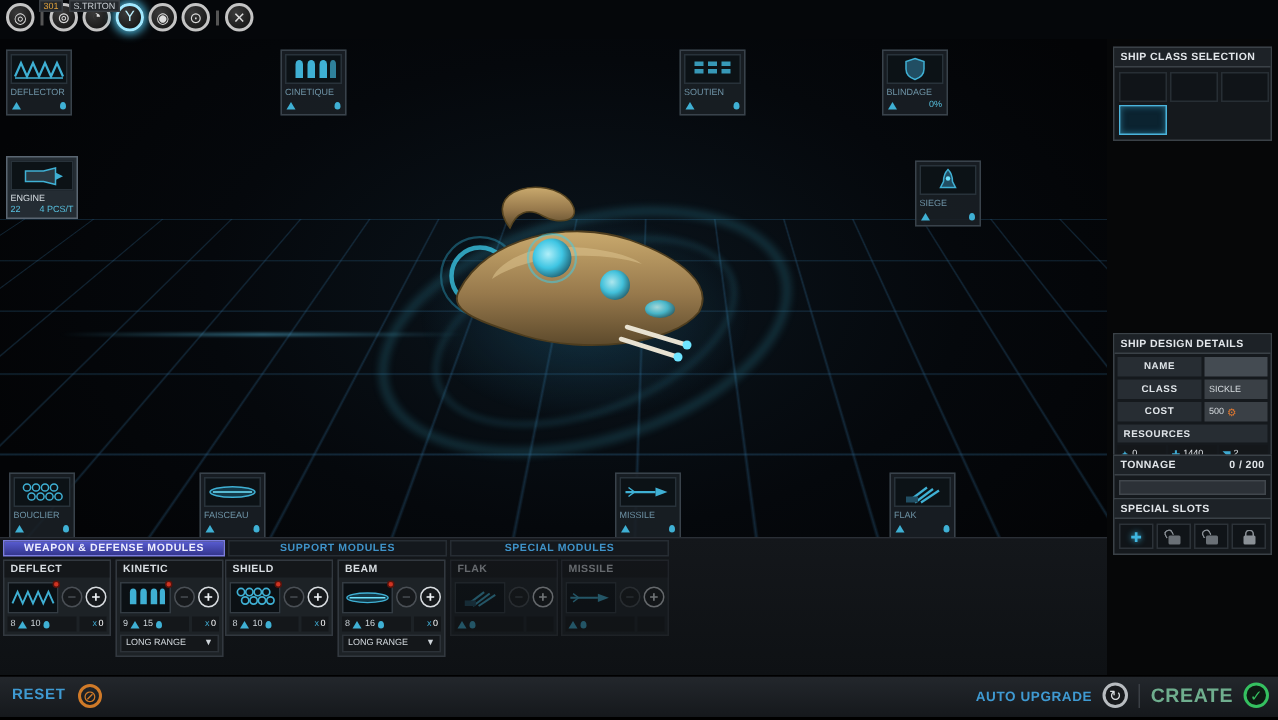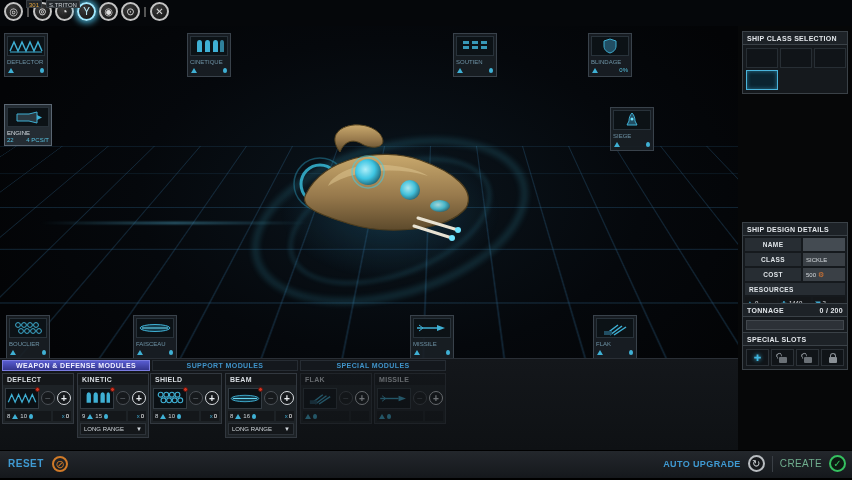--- a/index.html
+++ b/index.html
@@ -136,21 +136,21 @@
     letter-spacing:.5px; cursor:pointer; }
   .noicon { position:absolute; left:52px; top:5px; width:16px; height:16px; border-radius:50%;
     border:2px solid #d07a28; color:#d07a28; display:flex; align-items:center; justify-content:center;
     font-size:11px; cursor:pointer; }
   .fright { position:absolute; right:6px; top:4px; display:flex; align-items:center; gap:7px; }
   .autoup { color:#3f9ad2; font-size:9px; font-weight:bold; letter-spacing:.4px; cursor:pointer; }
   .upicon { width:17px; height:17px; border-radius:50%; border:2px solid #b8bcc0; color:#d8dcdf;
     display:flex; align-items:center; justify-content:center; font-size:10px; cursor:pointer;
     background:#17191c; }
   .fsep { width:1px; height:16px; background:#3a3f45; }
-  .create { color:#6fae8e; font-size:10px; font-weight:normal; letter-spacing:.4px; cursor:pointer; }
+  .create { color:#6fae8e; font-size:13px; font-weight:bold; letter-spacing:.4px; cursor:pointer; }
   .okicon { width:17px; height:17px; border-radius:50%; border:2px solid #35c060; color:#35c060;
     display:flex; align-items:center; justify-content:center; font-size:10px; cursor:pointer;
     background:#0d1a12; }
   .bottomstrip { position:absolute; left:0; top:478px; width:852px; height:2px; background:#000; }
 
   svg .teal { stroke:#3fb0d4; fill:none; }
 </style>
 </head>
 <body>
 

